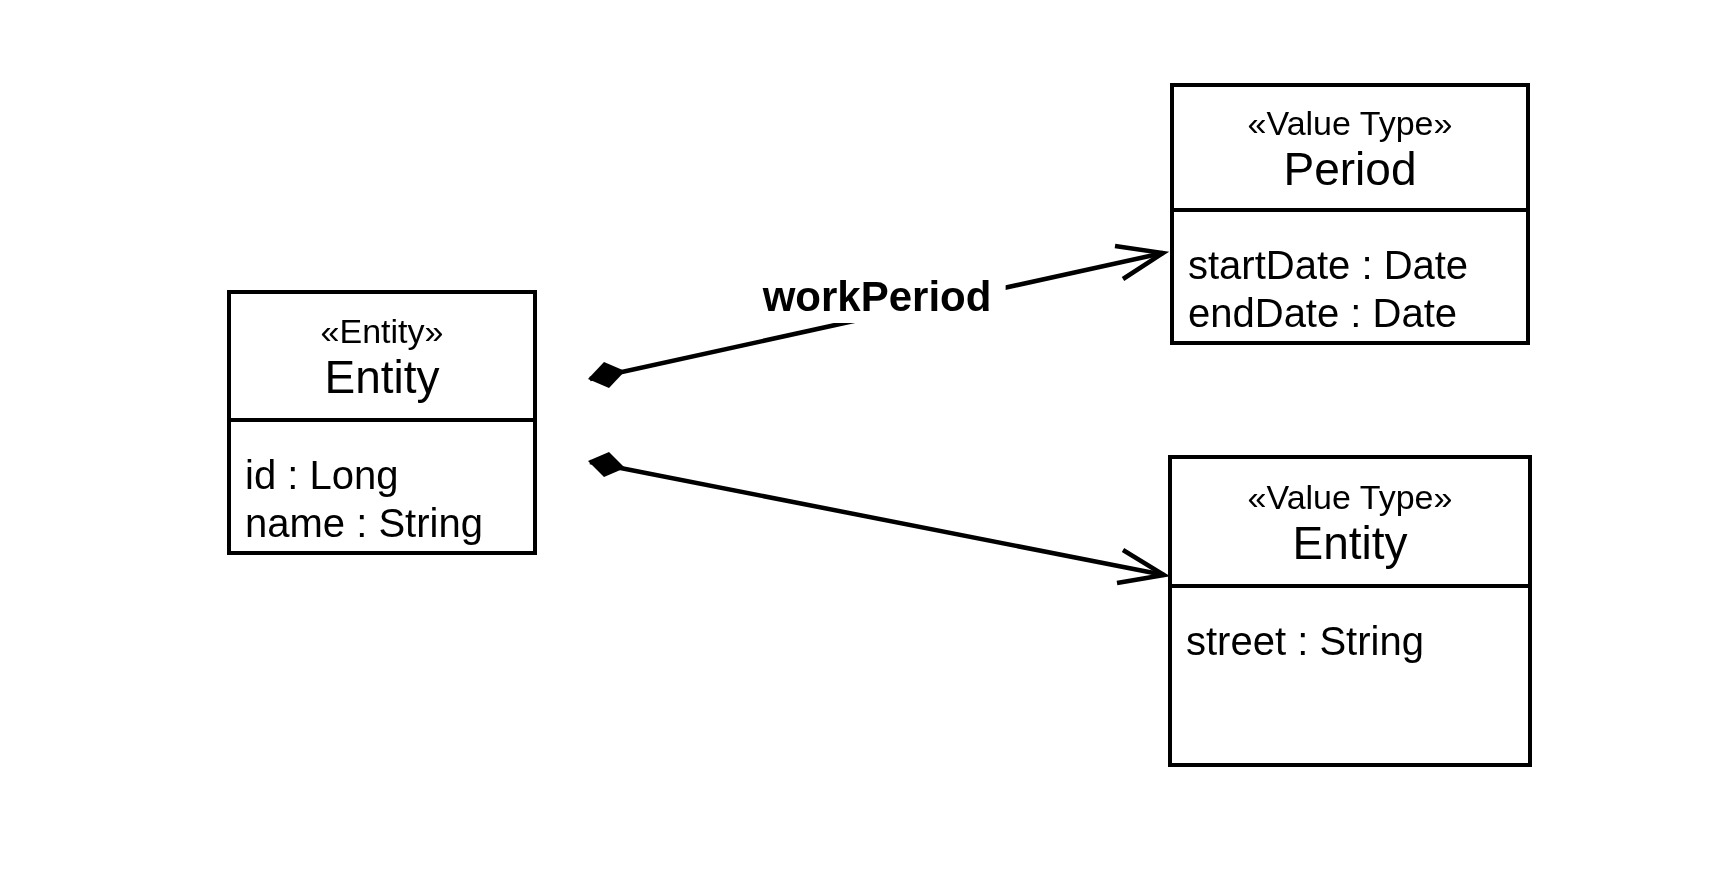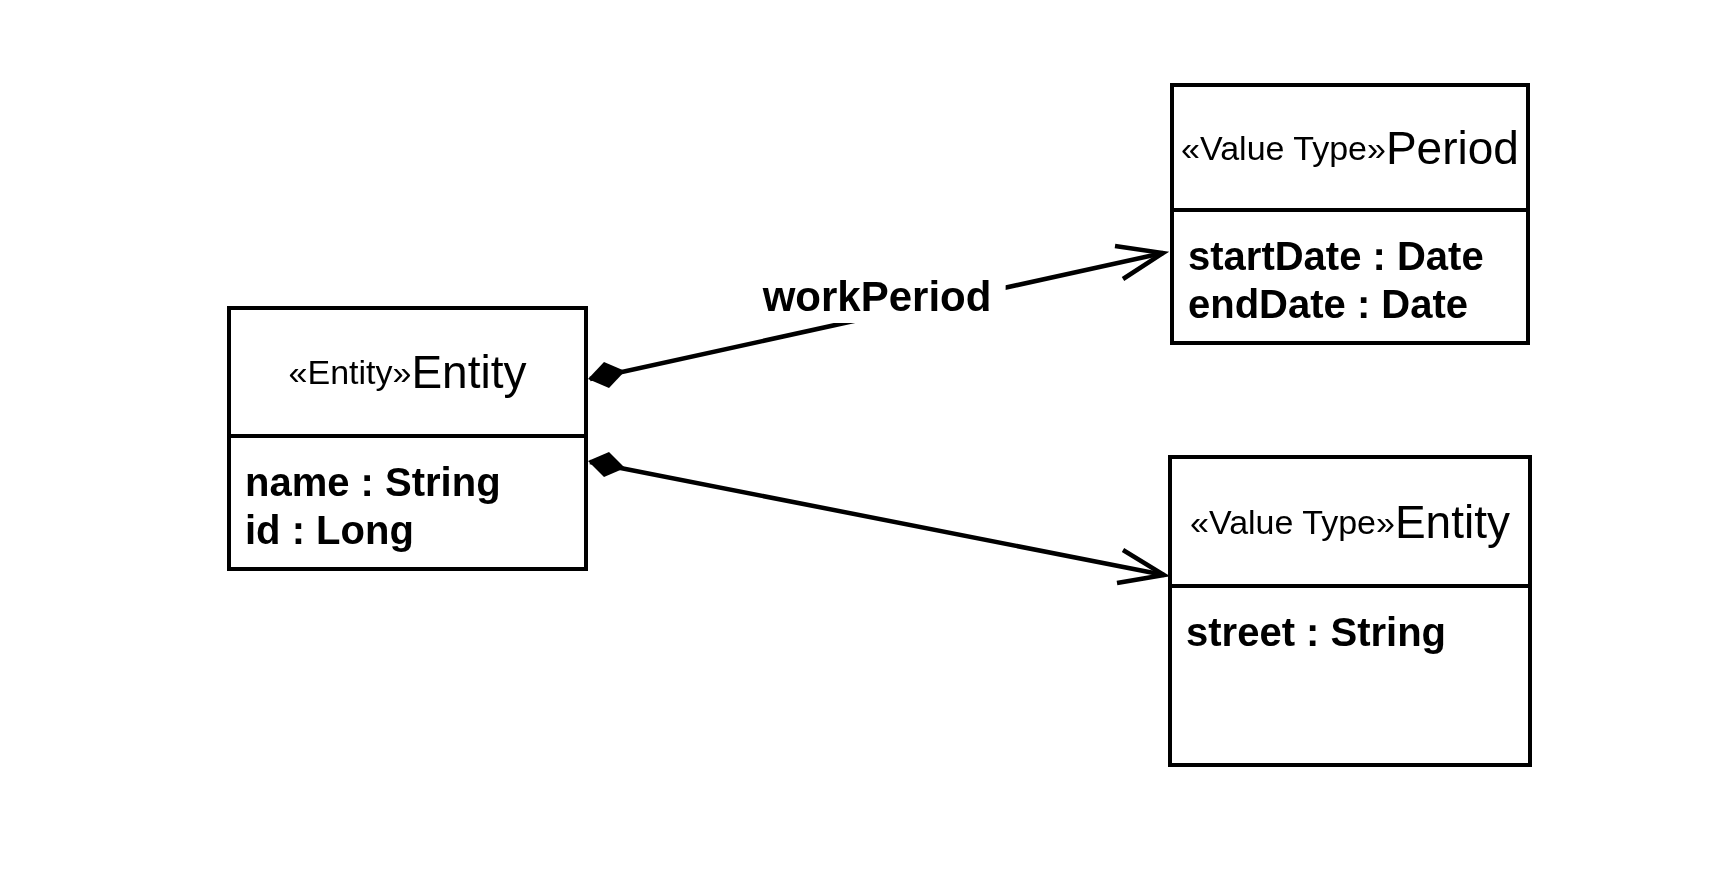--- a/index.html
+++ b/index.html
@@ -24,48 +24,47 @@
   .uml-class {
     position: absolute;
     box-sizing: border-box;
     border: 4px solid #000000;
     background: #ffffff;
   }
   .uml-class .header {
     box-sizing: border-box;
     border-bottom: 4px solid #000000;
     display: flex;
-    flex-direction: row;
+    flex-direction: column;
     align-items: center;
     justify-content: center;
     text-align: center;
   }
   .stereotype {
     font-size: 34px;
     line-height: 42px;
     font-weight: 400;
     white-space: nowrap;
   }
   .class-name {
     font-size: 46px;
     line-height: 50px;
     font-weight: 400;
     white-space: nowrap;
   }
   .attrs {
-    padding: 20px 0 0 14px;
-    font-weight: bold;
+    padding: 29px 0 0 14px;
   }
   .attr {
     font-size: 40px;
     line-height: 48px;
     white-space: nowrap;
   }
   
-  #box-member  { left: 227px;  top: 306px; width: 361px; height: 265px; }
+  #box-member  { left: 227px;  top: 290px; width: 310px; height: 265px; }
   #box-member  .header { height: 128px; }
   #box-period  { left: 1170px; top: 83px;  width: 360px; height: 262px; }
   #box-period  .header { height: 125px; }
   #box-address { left: 1168px; top: 455px; width: 364px; height: 312px; }
   #box-address .header { height: 129px; }
 
   .assoc-label {
     position: absolute;
     transform: translate(-50%, -50%);
     background: #ffffff;
@@ -96,22 +95,22 @@
       <polyline points="1117,583 1164,575 1123,550" fill="none" stroke="#000000" stroke-width="4.5"></polyline>
     </g>
   </svg>
 
   <div class="uml-class" id="box-member">
     <div class="header">
       <div class="stereotype">«Entity»</div>
       <div class="class-name">Entity</div>
     </div>
     <div class="attrs">
+      <div class="attr">id : Long</div>
       <div class="attr">name : String</div>
-      <div class="attr">id : Long</div>
     </div>
   </div>
 
   <div class="uml-class" id="box-period">
     <div class="header">
       <div class="stereotype">«Value Type»</div>
       <div class="class-name">Period</div>
     </div>
     <div class="attrs">
       <div class="attr">startDate : Date</div>

